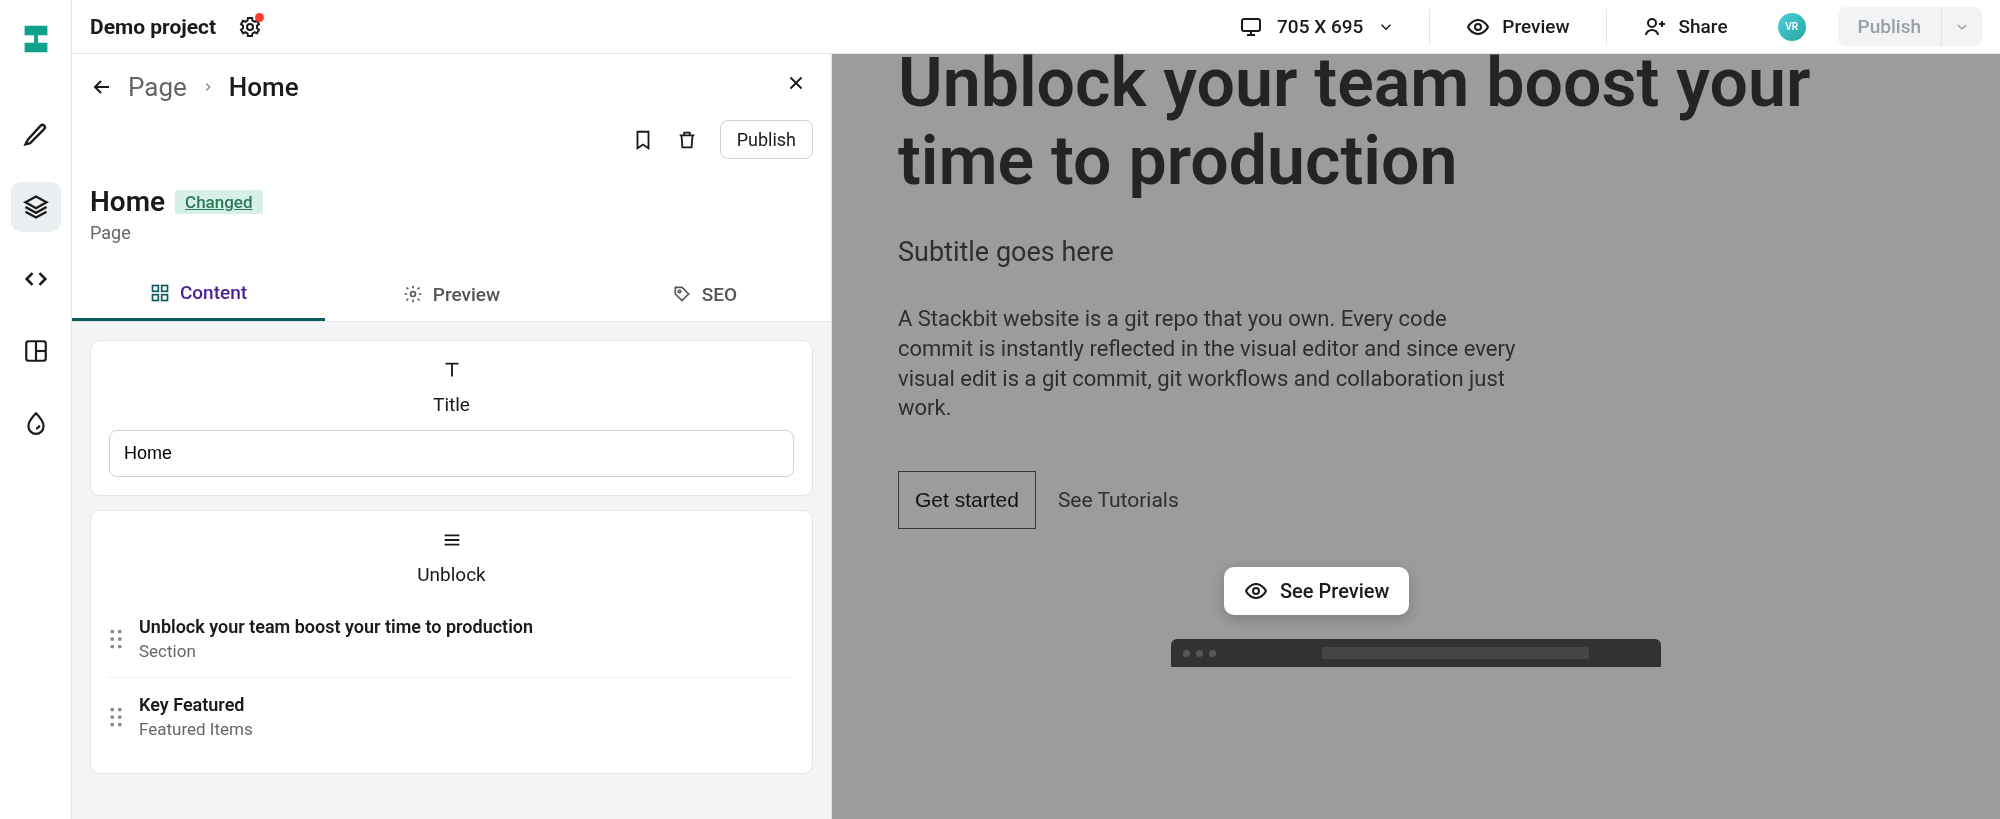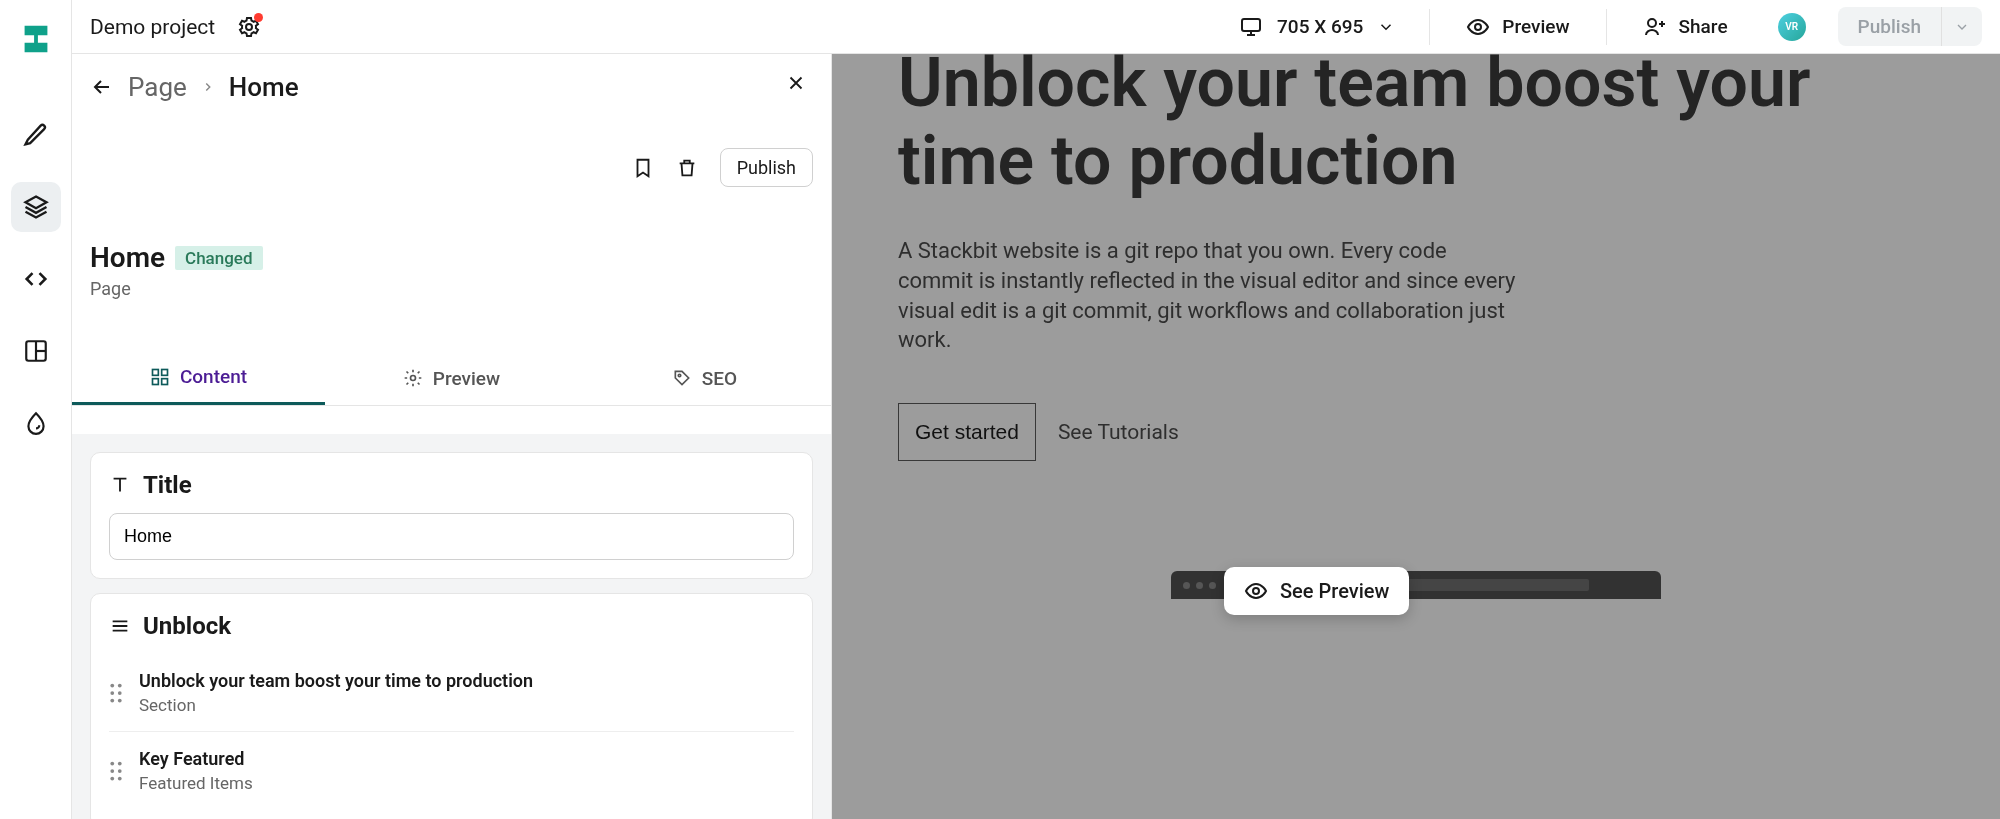--- a/index.html
+++ b/index.html
@@ -11,59 +11,59 @@
 .rail .logo { width: 42px; height: 42px; display: flex; align-items: center; justify-content: center; }
 .rail-items { display: flex; flex-direction: column; gap: 22px; align-items: center; margin-top: 8px; }
 .rail-btn { width: 50px; height: 50px; border-radius: 10px; display: flex; align-items: center; justify-content: center; cursor: pointer; }
 .rail-btn.active { background: #eceff1; }
 
 
 .main { flex: 1; display: flex; flex-direction: column; }
 
 
 .topbar { height: 54px; border-bottom: 1px solid #e5e5e5; display: flex; align-items: center; padding: 0 18px 0 18px; gap: 18px; }
-.project { font-size: 21px; font-weight: 400; display: flex; align-items: center; gap: 22px; }
+.project { font-size: 21px; font-weight: 700; display: flex; align-items: center; gap: 22px; }
 .gear-wrap { position: relative; cursor: pointer; }
 .gear-dot { position: absolute; top: -2px; right: -2px; width: 9px; height: 9px; background: #ff3b30; border-radius: 50%; }
 .topbar-spacer { flex: 1; }
 .vp { display: flex; align-items: center; gap: 14px; font-size: 19px; font-weight: 500; cursor: pointer; padding: 0 16px; }
 .tb-sep { width: 1px; height: 36px; background: #e5e5e5; }
 .tb-btn { display: flex; align-items: center; gap: 12px; font-size: 19px; font-weight: 500; cursor: pointer; padding: 0 18px; }
 .avatar { width: 28px; height: 28px; border-radius: 50%; background: linear-gradient(135deg,#4dd0e1,#26a69a); color: #fff; font-size: 10px; font-weight: 600; display: flex; align-items: center; justify-content: center; margin-left: 14px; }
 .publish-top { display: flex; margin-left: 14px; }
 .publish-top .btn { background: #f1f3f4; color: #9aa0a6; font-size: 19px; font-weight: 500; padding: 8px 20px; border-radius: 8px 0 0 8px; cursor: default; }
 .publish-top .dd { background: #f1f3f4; border-left: 1px solid #e0e0e0; color: #9aa0a6; padding: 8px 12px; border-radius: 0 8px 8px 0; display: flex; align-items: center; cursor: pointer; }
 
 
 .content { flex: 1; display: flex; overflow: hidden; }
-.panel { width: 760px; display: flex; flex-direction: column; border-right: 1px solid #e5e5e5; gap: 28px; }
+.panel { width: 760px; display: flex; flex-direction: column; border-right: 1px solid #e5e5e5; }
 .breadcrumb-row { padding: 18px 18px 0 18px; display: flex; align-items: flex-start; justify-content: space-between; }
 .breadcrumb { display: flex; align-items: center; gap: 14px; font-size: 26px; }
 .bc-item { color: #666; cursor: pointer; }
 .bc-cur { color: #1a1a1a; font-weight: 500; }
 .close-x { font-size: 28px; cursor: pointer; padding: 0 6px; }
 
 .panel-actions { display: flex; justify-content: flex-end; align-items: center; gap: 22px; padding: 18px 18px 0 0; }
 .pa-icon { cursor: pointer; }
 .pa-publish { border: 1px solid #d0d0d0; border-radius: 8px; padding: 8px 16px; font-size: 18px; cursor: pointer; }
 
 .page-head { padding: 26px 18px 6px 18px; }
 .page-head h1 { font-size: 28px; font-weight: 600; display: inline-flex; align-items: center; gap: 10px; }
-.badge { background: #d6f0e8; color: #2a7a5a; font-size: 17px; font-weight: 500; padding: 2px 10px; border-radius: 2px; }
+.badge { background: #d6f0e8; color: #2a7a5a; font-size: 17px; font-weight: 500; padding: 2px 10px; border-radius: 2px; text-decoration: underline; }
 .page-sub { color: #666; font-size: 18px; margin-top: 4px; }
 
 .tabs { display: flex; border-bottom: 1px solid #e5e5e5; margin-top: 18px; }
 .tab { flex: 1; display: flex; align-items: center; justify-content: center; gap: 10px; font-size: 19px; font-weight: 500; padding: 14px 0; cursor: pointer; color: #555; }
 .tab.active { color: #4c1d95; border-bottom: 3px solid #0d5a5a; }
 
 .panel-body { flex: 1; background: #f3f4f5; padding: 18px; overflow-y: auto; position: relative; }
 .panel-body::-webkit-scrollbar { width: 10px; }
 .panel-body::-webkit-scrollbar-thumb { background: #bbb; border-radius: 5px; }
 .card { background: #fff; border: 1px solid #e5e5e5; border-radius: 10px; padding: 18px; margin-bottom: 14px; }
-.field-label { display: flex; align-items: center; gap: 12px; font-size: 24px; font-weight: 700; margin-bottom: 14px; }
+.field-label { display: flex; align-items: center; gap: 12px; font-size: 19px; font-weight: 400; margin-bottom: 14px; flex-direction: column; }
 .text-input { width: 100%; border: 1px solid #d0d0d0; border-radius: 8px; padding: 12px 14px; font-size: 18px; }
 .sec-item { display: flex; align-items: center; gap: 16px; padding: 16px 0; border-bottom: 1px solid #eee; cursor: pointer; }
 .sec-item:last-child { border-bottom: none; }
 .grip { color: #888; cursor: grab; }
 .sec-title { font-size: 18px; font-weight: 600; }
 .sec-sub { font-size: 17px; color: #666; margin-top: 4px; }
 
 
 .stage { flex: 1; position: relative; background: #f0f0f0; }
 .overlay { position: absolute; inset: 0; background: rgba(40,40,40,0.42); z-index: 3; }
@@ -301,20 +301,21 @@
                 <div class="sec-sub">Featured Items</div>
               </div>
             </div>
           </div>
         </div>
       </div>
 
       <div class="stage">
         <div class="stage-inner">
           <div class="hero-h">Unblock your team boost your time to production</div>
+          <div class="hero-sub">Subtitle goes here</div>
           <div class="hero-body">A Stackbit website is a git repo that you own. Every code commit is instantly reflected in the visual editor and since every visual edit is a git commit, git workflows and collaboration just work.</div>
           <div class="hero-actions">
             <button class="ga"><span>Get started</span></button>
             <span class="see">See Tutorials</span>
           </div>
           <div class="browser">
             <span class="dot"></span>
               <span class="dot"></span>
               <span class="dot"></span>
             <span class="urlbar"></span>

